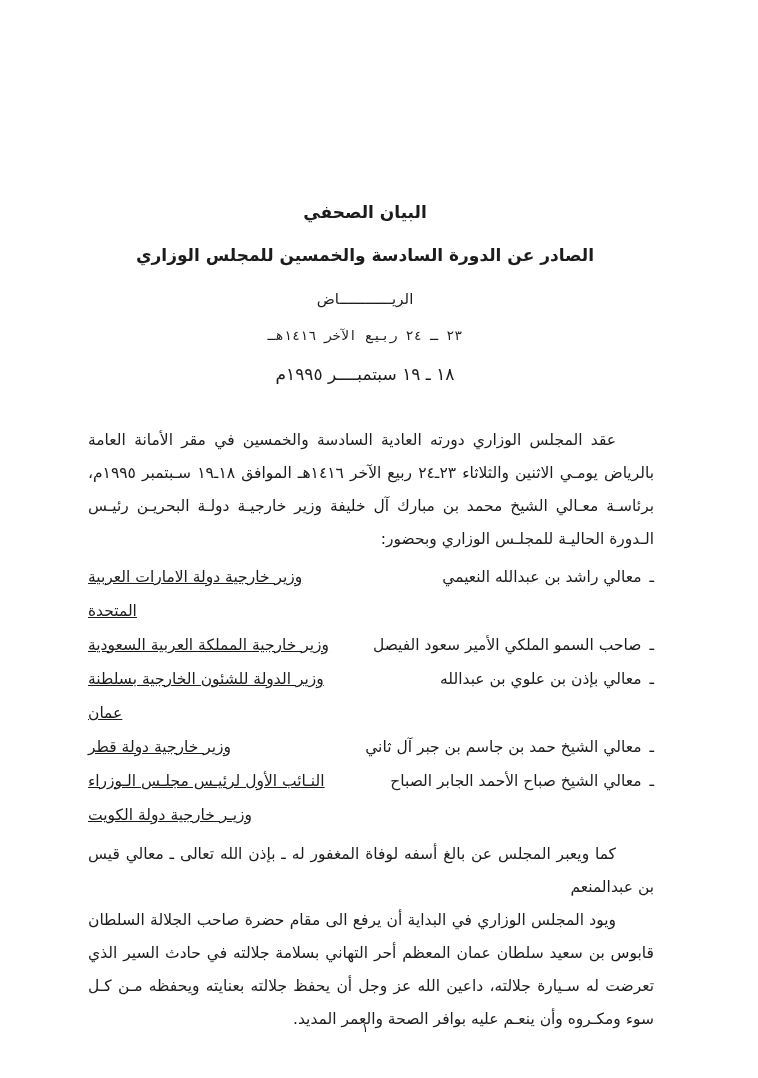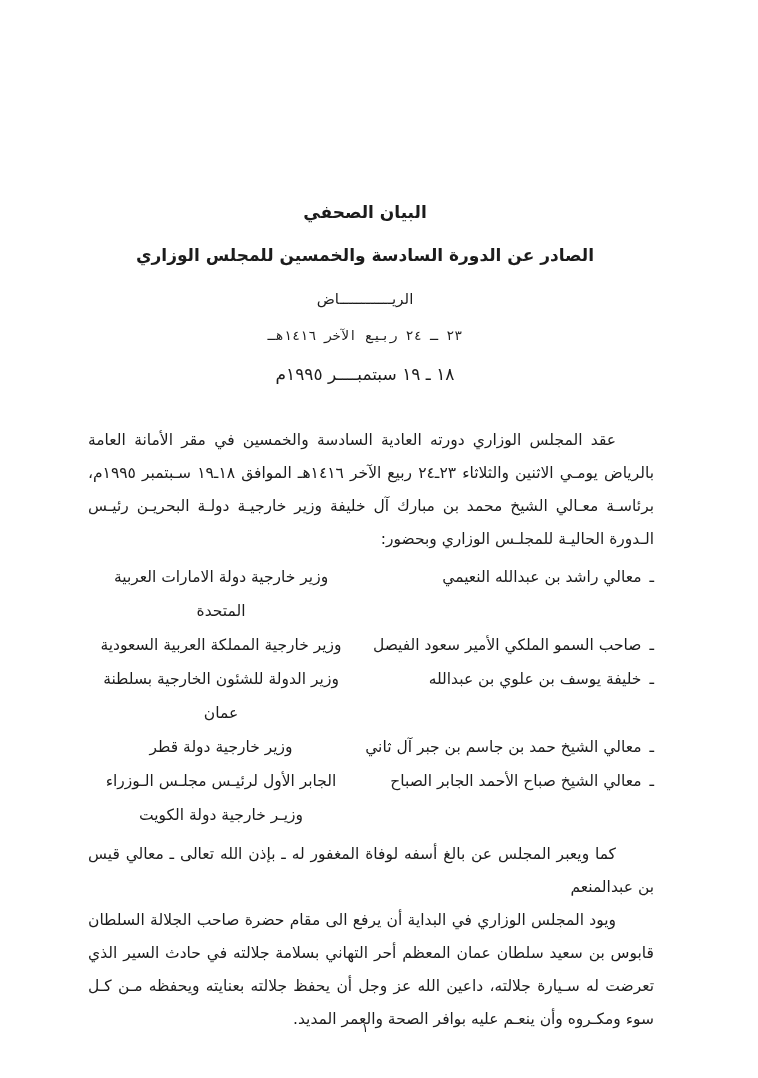--- a/index.html
+++ b/index.html
@@ -75,21 +75,22 @@
   .attendee-name-cell {
     flex: 0 0 53%;
     display: flex;
   }
   .attendee-dash {
     flex: 0 0 auto;
     margin-left: 8px;
   }
   .attendee-title-cell {
     flex: 1 1 auto;
-    text-align: center;
+    text-align: left;
+    text-decoration: underline;
   }
   .page-number {
     position: absolute;
     top: 1020px;
     left: 0;
     right: 0;
     text-align: center;
     font-size: 12.5px;
   }
 </style>
@@ -126,39 +127,39 @@
         <div class="attendee-name-cell">
           <span class="attendee-dash">ـ</span>
           <span>صاحب السمو الملكي الأمير سعود الفيصل</span>
         </div>
         <div class="attendee-title-cell">وزير خارجية المملكة العربية السعودية</div>
       </div>
 
       <div class="attendee-row">
         <div class="attendee-name-cell">
           <span class="attendee-dash">ـ</span>
-          <span>خليفة يوسف بن علوي بن عبدالله</span>
+          <span>معالي بإذن بن علوي بن عبدالله</span>
         </div>
         <div class="attendee-title-cell">وزير الدولة للشئون الخارجية بسلطنة عمان</div>
       </div>
 
       <div class="attendee-row">
         <div class="attendee-name-cell">
           <span class="attendee-dash">ـ</span>
           <span>معالي الشيخ حمد بن جاسم بن جبر آل ثاني</span>
         </div>
         <div class="attendee-title-cell">وزير خارجية دولة قطر</div>
       </div>
 
       <div class="attendee-row">
         <div class="attendee-name-cell">
           <span class="attendee-dash">ـ</span>
           <span>معالي الشيخ صباح الأحمد الجابر الصباح</span>
         </div>
-        <div class="attendee-title-cell">الجابر الأول لرئيـس مجلـس الـوزراء وزيـر خارجية دولة الكويت</div>
+        <div class="attendee-title-cell">النـائب الأول لرئيـس مجلـس الـوزراء وزيـر خارجية دولة الكويت</div>
       </div>
 
     </div>
 
     <p class="para">كما ويعبر المجلس عن بالغ أسفه لوفاة المغفور له ـ بإذن الله تعالى ـ معالي قيس بن عبدالمنعم</p>
 
     <p class="para">ويود المجلس الوزاري في البداية أن يرفع الى مقام حضرة صاحب الجلالة السلطان قابوس بن سعيد سلطان عمان المعظم أحر التهاني بسلامة جلالته في حادث السير الذي تعرضت له سـيارة جلالته، داعين الله عز وجل أن يحفظ جلالته بعنايته ويحفظه مـن كـل سوء ومكـروه وأن ينعـم عليه بوافر الصحة والعمر المديد.</p>
 
   </div>
 

